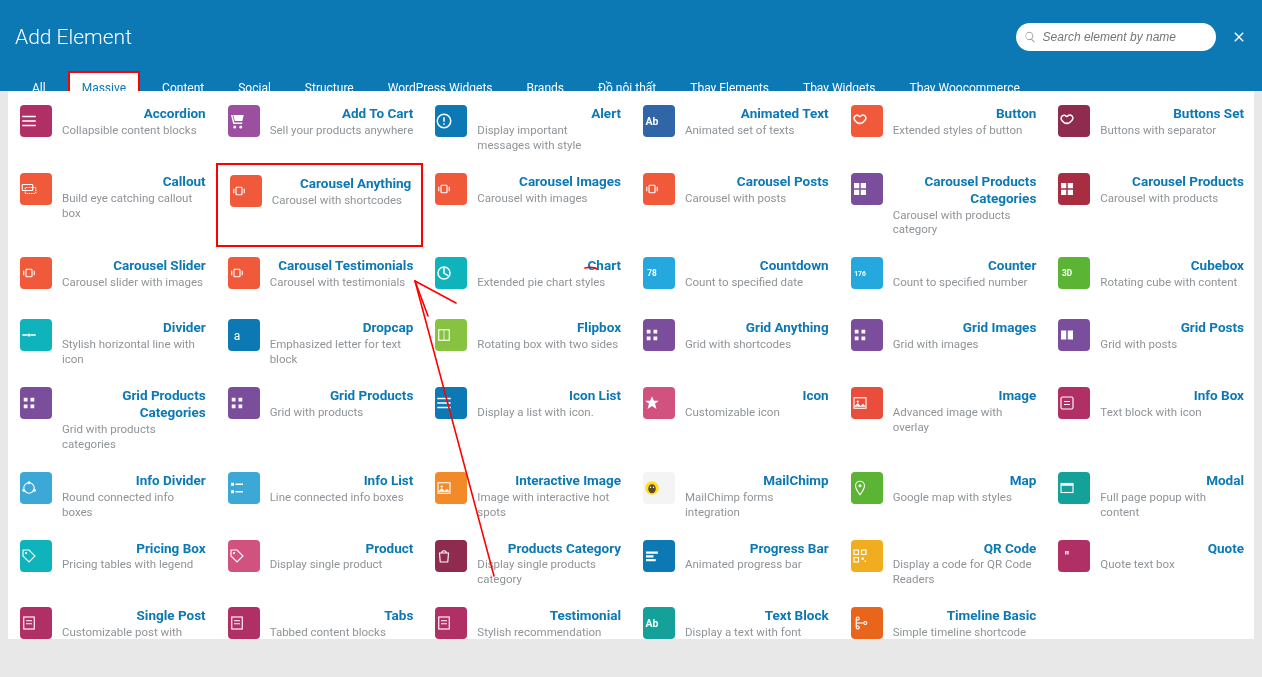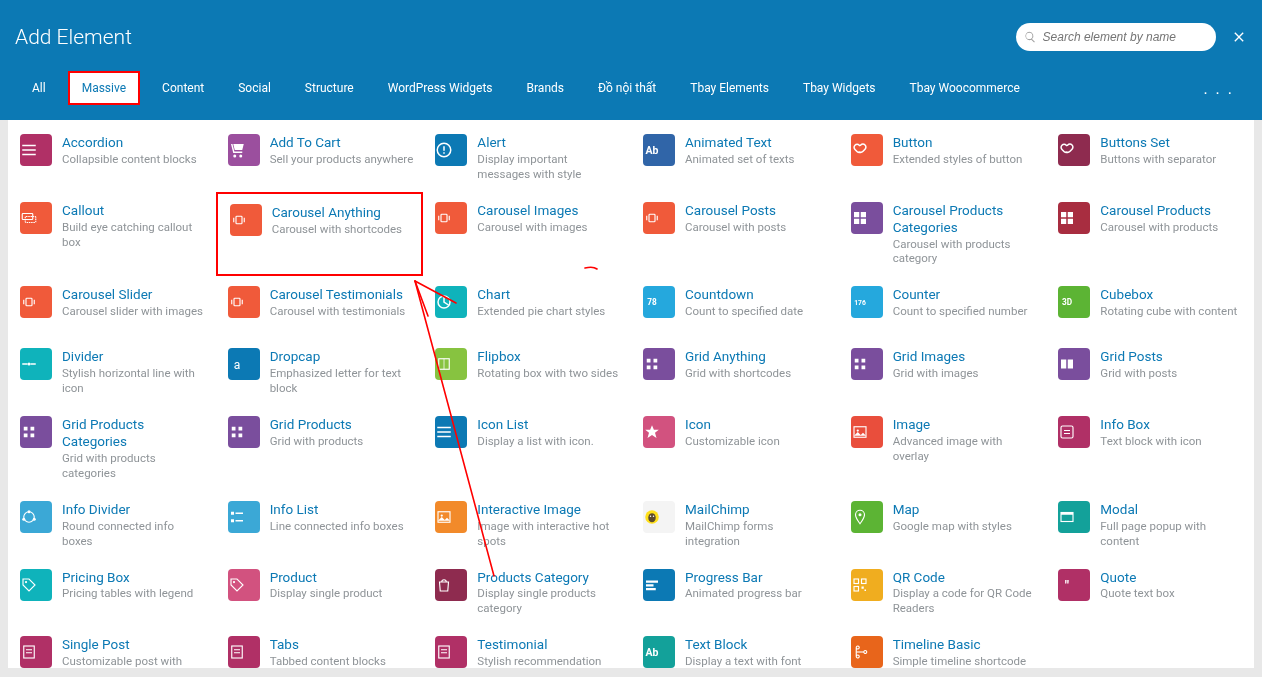--- a/index.html
+++ b/index.html
@@ -1,17 +1,17 @@
 <!DOCTYPE html>
 <html><head>
 <meta charset="utf-8">
 <style>
 * { margin: 0; padding: 0; box-sizing: border-box; }
 body { font-family: -apple-system, BlinkMacSystemFont, "Segoe UI", Roboto, Helvetica, Arial, sans-serif; background: #e8e8e8; width: 1262px; height: 677px; overflow: hidden; position: relative; }
-.header { background: #0c79b4; color: #fff; height: 120px; padding: 0; }
+.header { background: #0c79b4; color: #fff; height: 91px; padding: 0; }
 .header-top { display: flex; align-items: center; padding: 18px 15px 0 15px; height: 56px; }
 .title { font-size: 21px; font-weight: 300; flex: 1; }
 .search-box { background: #fff; border-radius: 14px; display: flex; align-items: center; height: 28px; width: 200px; padding: 0 8px; }
 .search-icon { width: 14px; height: 14px; fill: #a0a0a0; }
 .search-input { border: none; outline: none; background: transparent; font-size: 12px; font-style: italic; color: #999; width: 100%; margin-left: 6px; }
 .close-btn { color: #fff; margin-left: 15px; cursor: pointer; display: flex; align-items: center; }
 .close-btn svg { width: 16px; height: 16px; fill: #fff; }
 .tabs-row { display: flex; align-items: center; padding: 0 20px; height: 64px; }
 .tab { color: #fff; font-size: 12px; padding: 8px 12px; cursor: pointer; margin-right: 10px; }
 .tab.selected { background: #fff; color: #0c79b4; border: 2px solid #ff0000; }
@@ -19,21 +19,21 @@
 .content-wrap { background: #fff; margin: 0 8px 8px 8px; height: 548px; overflow-y: scroll; position: relative; }
 .content-wrap::-webkit-scrollbar { width: 16px; }
 .content-wrap::-webkit-scrollbar-track { background: #f0f0f0; }
 .content-wrap::-webkit-scrollbar-thumb { background: #c0c0c0; border-radius: 2px; }
 .grid { display: grid; grid-template-columns: repeat(6, 1fr); gap: 0; padding: 4px 0; }
 .cell { display: flex; padding: 10px 6px 10px 6px; cursor: pointer; min-height: 62px; align-items: flex-start; }
 .cell.highlighted { border: 2px solid #ff0000; }
 .icon-box { width: 32px; height: 32px; border-radius: 4px; flex-shrink: 0; display: flex; align-items: center; justify-content: flex-start; margin-right: 10px; margin-left: 6px; }
 .icon-box svg { width: 18px; height: 18px; fill: #fff; }
 .cell-text { flex: 1; min-width: 0; padding-right: 4px; }
-.cell-title { color: #0c79b4; font-size: 13.5px; font-weight: 400; line-height: 1.25; margin-bottom: 1px; }
+.cell-title { color: #0c79b4; font-size: 13.5px; font-weight: 700; line-height: 1.25; margin-bottom: 1px; text-align: right; }
 .cell-desc { color: #8f9498; font-size: 11.5px; line-height: 1.3; }
 
 .c-magenta { background: #b03066; }
 .c-purple  { background: #9b4f9e; }
 .c-dkblue  { background: #0c79b4; }
 .c-blue    { background: #3065a8; }
 .c-red     { background: #f05a3a; }
 .c-maroon  { background: #8e2b4f; }
 .c-cyan    { background: #0fb3bb; }
 .c-viol    { background: #7a4e9d; }

